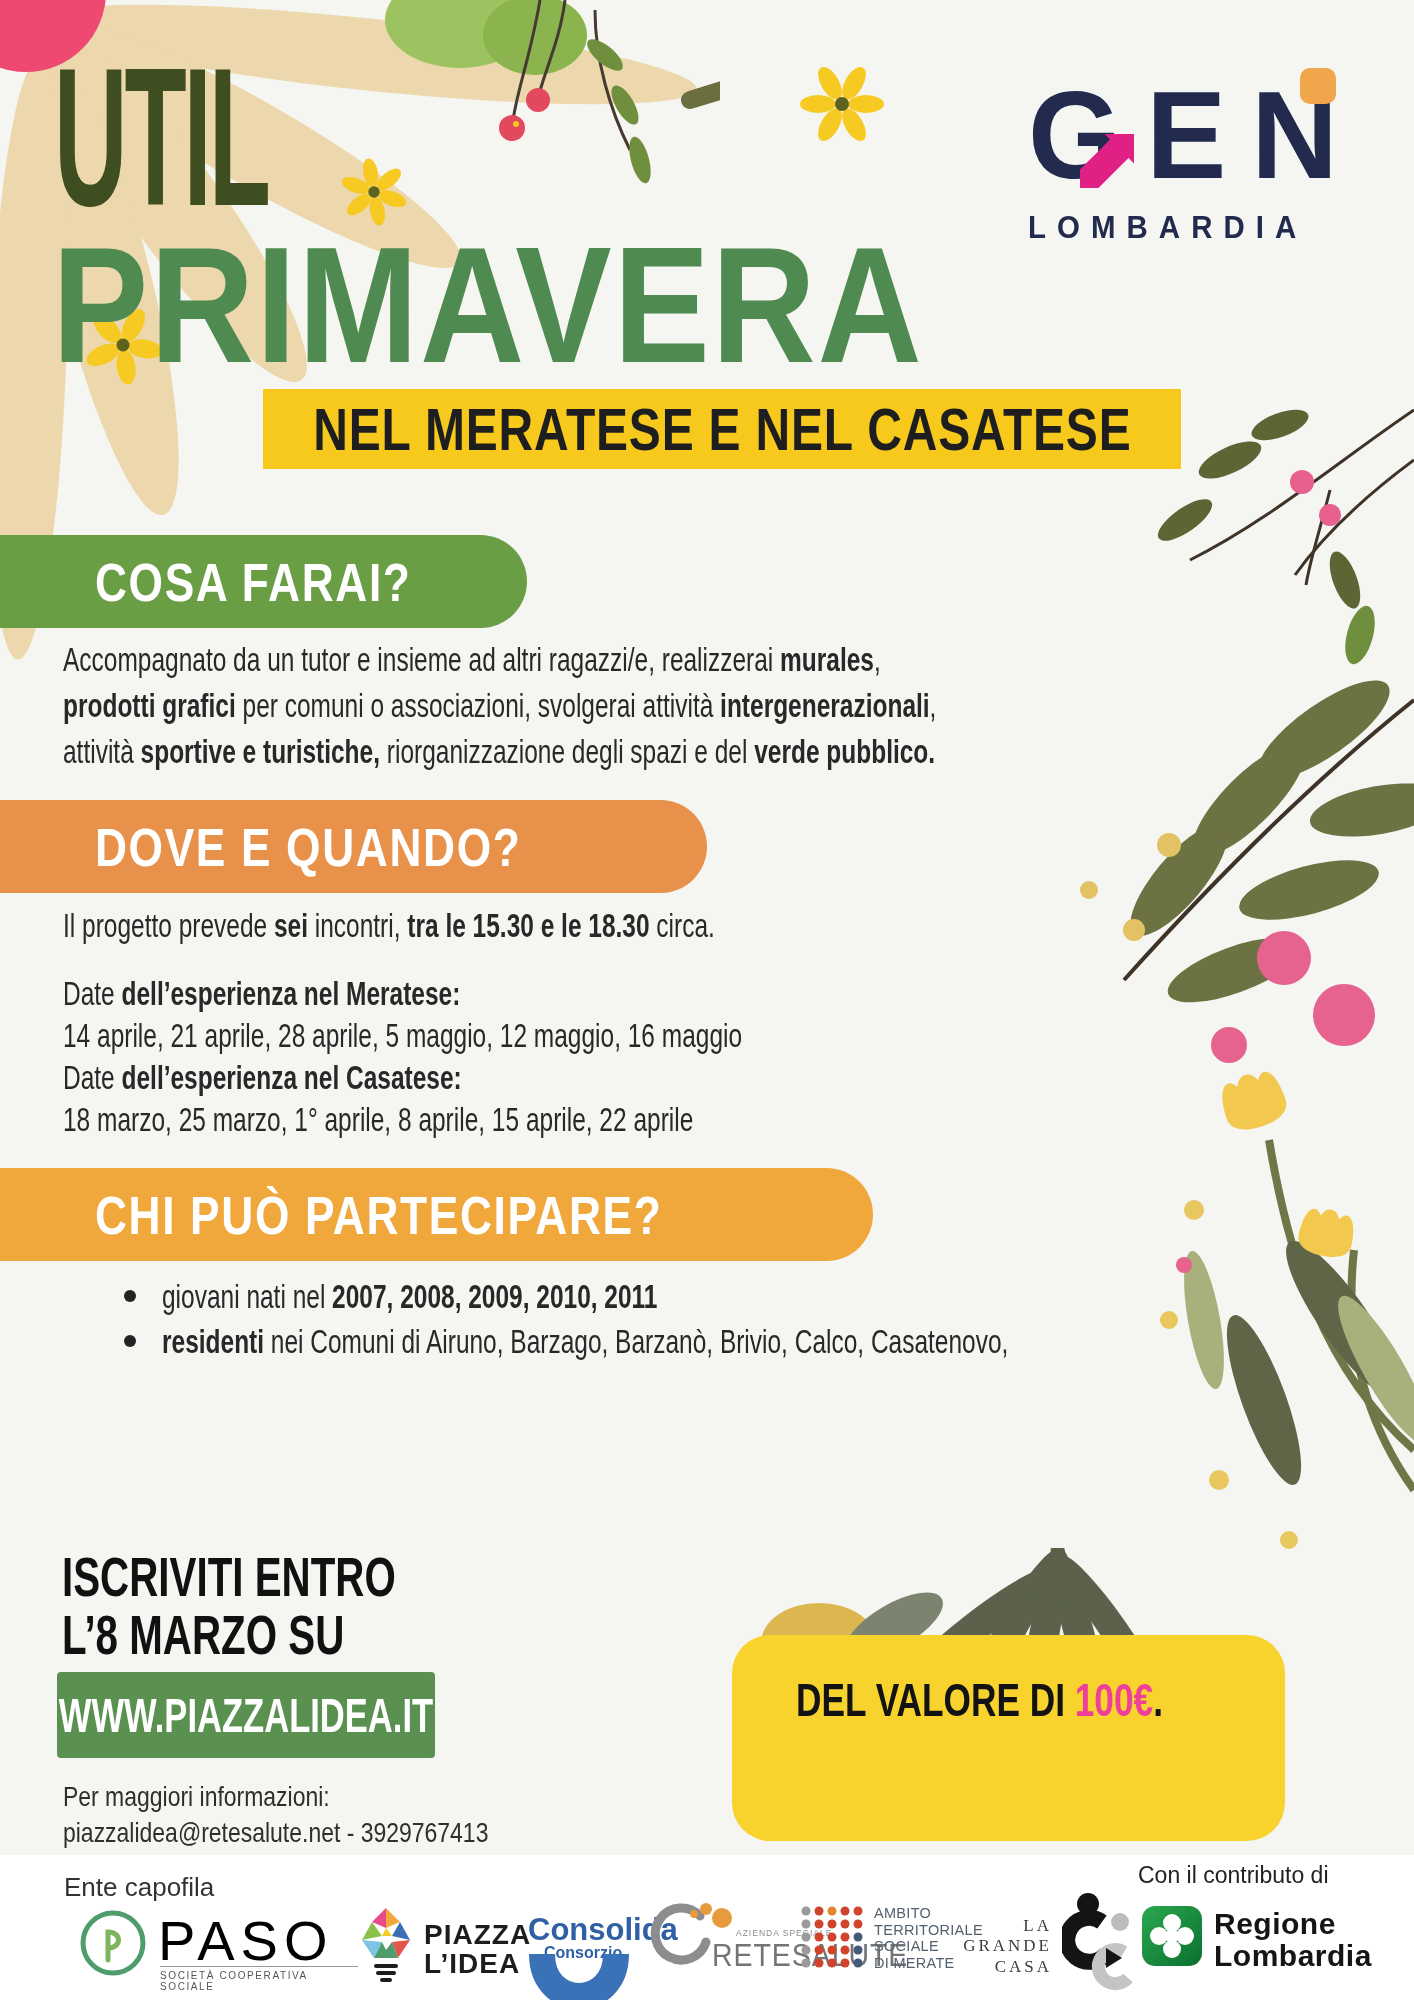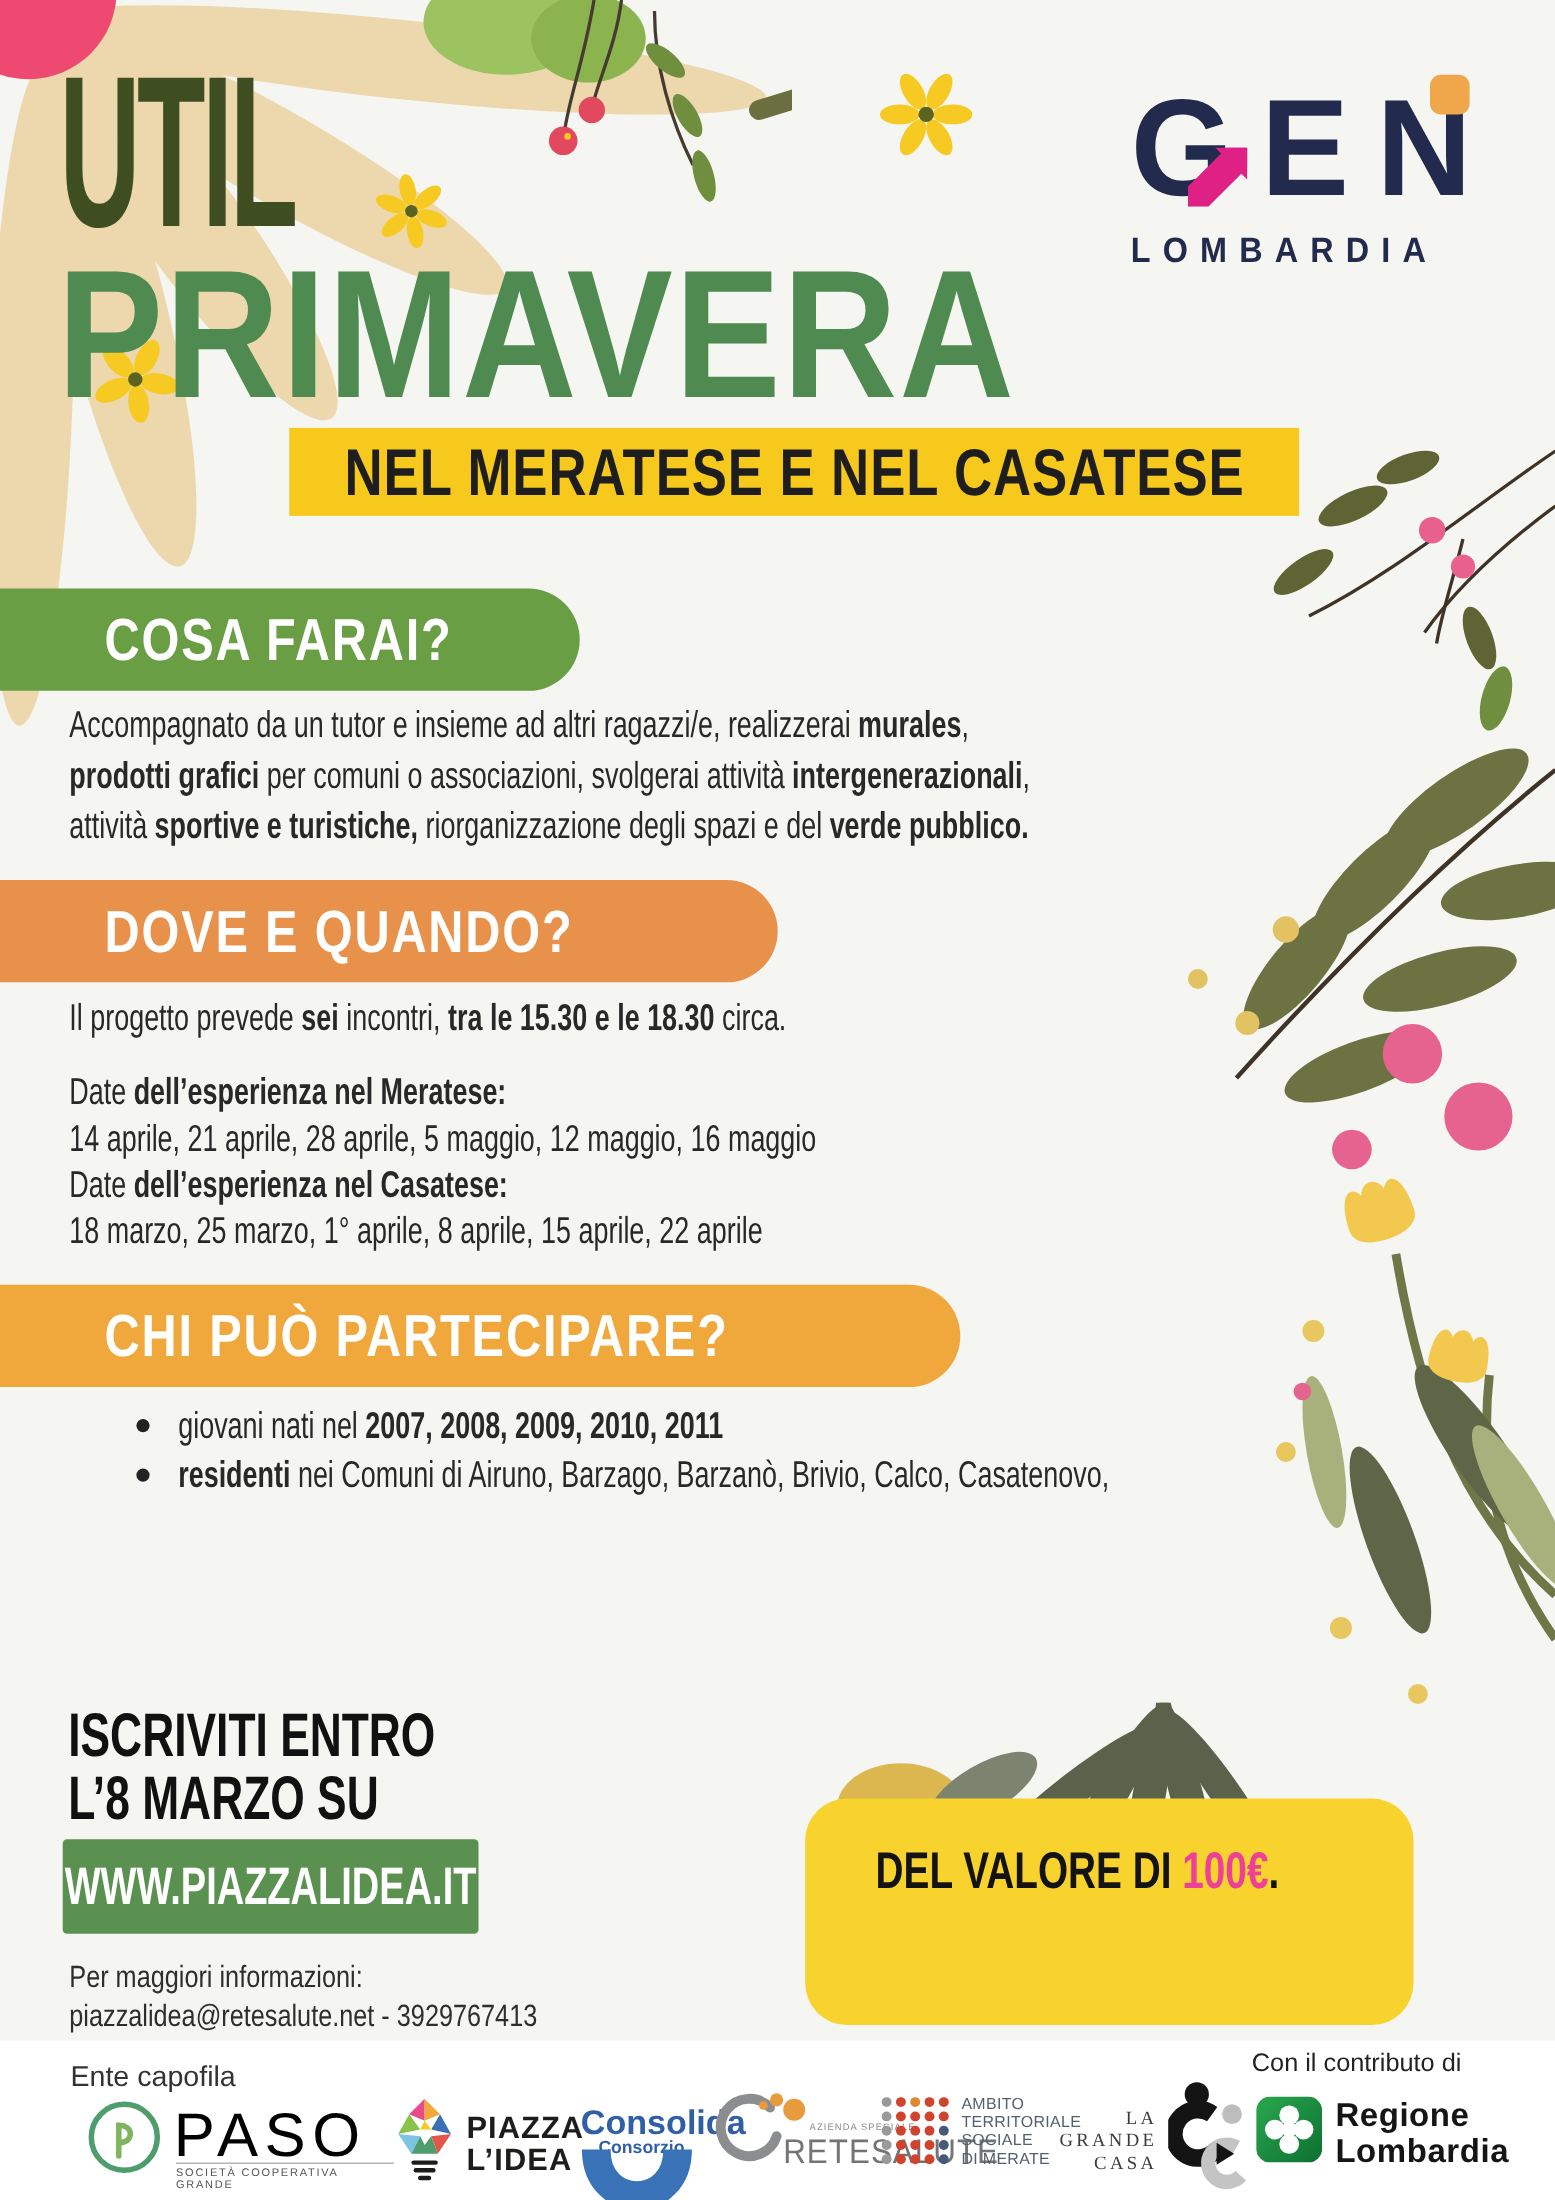--- a/index.html
+++ b/index.html
@@ -328,21 +328,21 @@
   <div class="abs footer"></div>
   <div class="abs ente">Ente capofila</div>
   <div class="abs contributo">Con il contributo di</div>
 
   <div class="abs flogo paso" style="width:280px;height:80px;">
     <svg width="70" height="70" viewBox="0 0 70 70">
       <circle cx="35" cy="35" r="30" fill="none" stroke="#4f9d6d" stroke-width="5"></circle>
       <path d="M30 52 L30 24 C44 24 44 40 30 40" fill="none" stroke="#7fb55e" stroke-width="5" stroke-linecap="round"></path>
     </svg>
     <div class="paso-name">PASO</div>
-    <div class="paso-tag">SOCIETÀ COOPERATIVA GRANDE</div>
+    <div class="paso-tag">SOCIETÀ COOPERATIVA SOCIALE</div>
   </div>
 
   <div class="abs flogo piazza" style="width:190px;height:80px;">
     <svg width="56" height="78" viewBox="0 0 56 78">
       <g>
         <polygon points="28,2 14,16 28,22" fill="#e84b8a"></polygon>
         <polygon points="28,2 42,16 28,22" fill="#f2a93b"></polygon>
         <polygon points="14,16 4,34 24,30" fill="#8bc34a"></polygon>
         <polygon points="42,16 52,34 34,30" fill="#3b6fb5"></polygon>
         <polygon points="28,22 24,30 34,30" fill="#f6ca23"></polygon>

